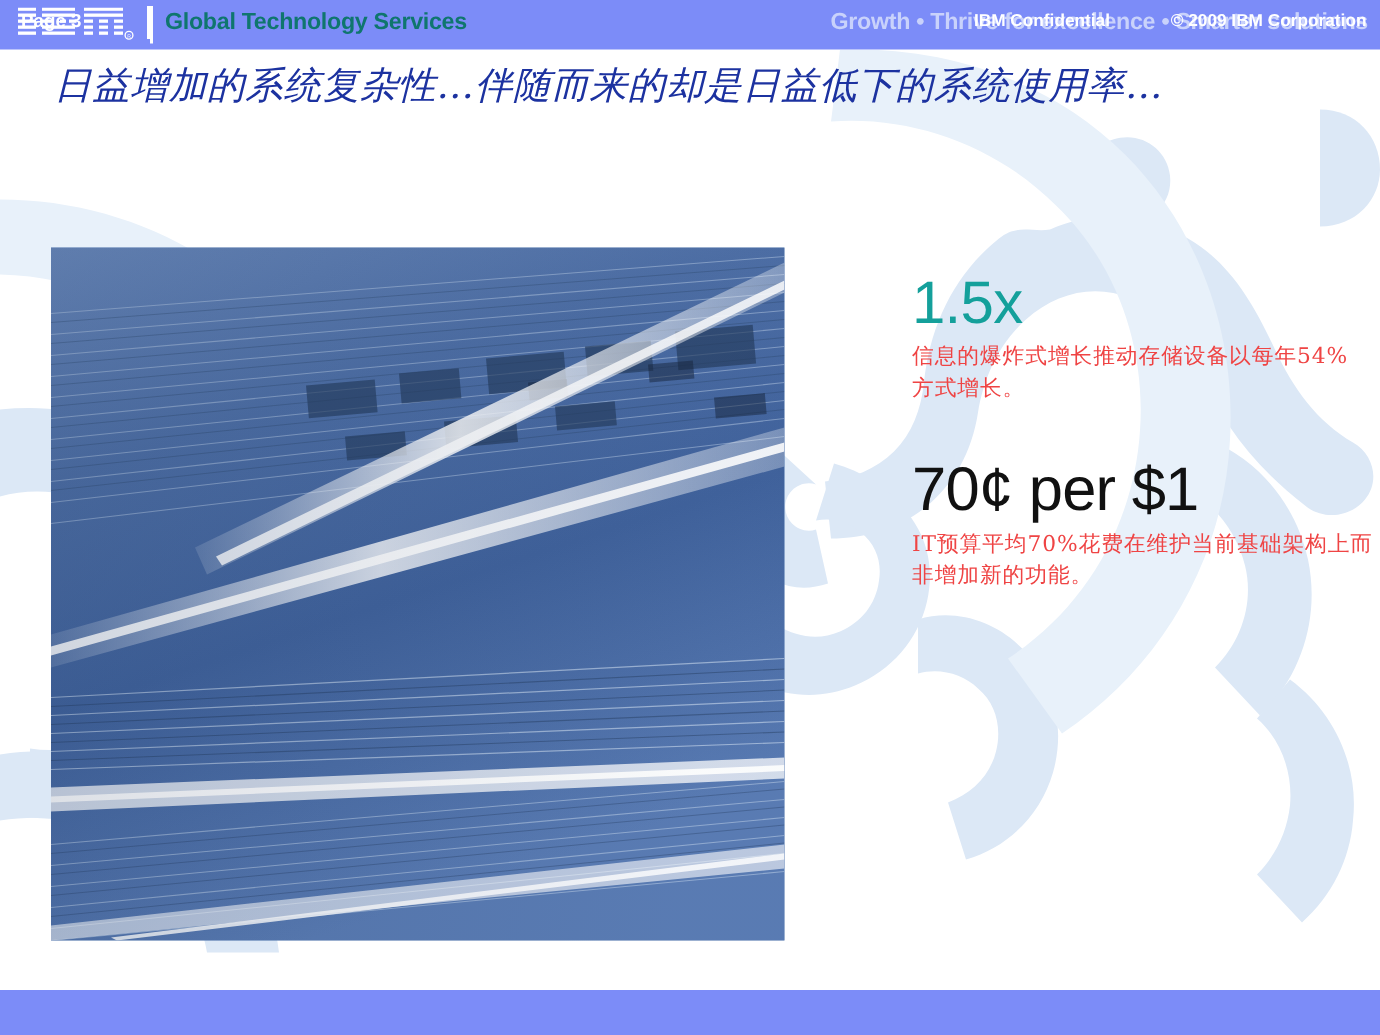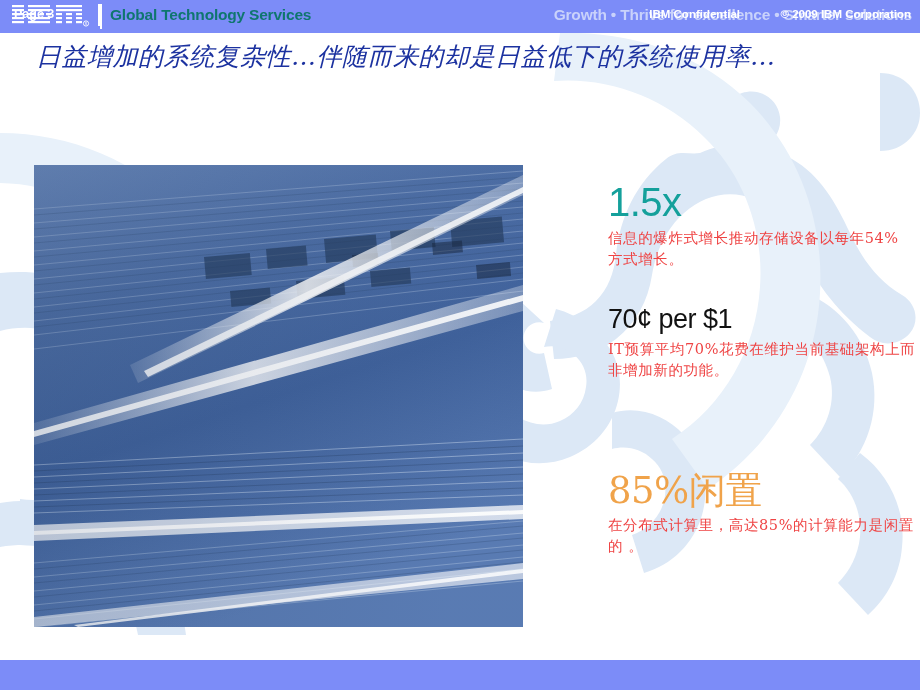--- a/index.html
+++ b/index.html
@@ -90,21 +90,21 @@
   .photo svg { display: block; }
   .stat-block { margin-bottom: 26px; }
   .stat-headline {
     font-size: 40px;
     line-height: 1.0;
     letter-spacing: -0.5px;
     white-space: nowrap;
     margin: 0 0 6px 0;
   }
   .stat-headline.teal   { color: #14A09B; font-weight: normal; margin-top: 24px; }
-  .stat-headline.black  { color: #111111; font-weight: normal; font-size: 27px; }
+  .stat-headline.black  { color: #111111; font-weight: normal; font-size: 41px; }
   .stat-headline.orange { color: #F0A34A; font-weight: normal; font-size: 37px;
                           font-family: "DejaVu Serif", serif; }
   .stat-body {
     font-family: "DejaVu Serif", serif;
     color: #ef4444;
     font-size: 14.5px;
     line-height: 1.45;
     letter-spacing: 0.6px;
     margin: 0;
   }
@@ -340,24 +340,20 @@
   <div class="stat-block" id="block-1">
     <div class="stat-headline teal">1.5x</div>
     <div class="stat-body">信息的爆炸式增长推动存储设备以每年54%方式增长。</div>
   </div>
 
   <div class="stat-block" id="block-2">
     <div class="stat-headline black">70¢ per $1</div>
     <div class="stat-body">IT预算平均70%花费在维护当前基础架构上而非增加新的功能。</div>
   </div>
 
-  <div class="stat-block" id="block-3">
-    <div class="stat-headline orange">85%闲置</div>
-    <div class="stat-body">在分布式计算里，高达85%的计算能力是闲置的 。</div>
-  </div>
 
   <div class="footer-band"></div>
   <div class="footer-page">Page 3</div>
   <div class="footer-divider"></div>
   <div class="footer-confidential">IBM Confidential</div>
   <div class="footer-copyright">© 2009 IBM Corporation</div>
 
 </div>
 
 </body></html>

